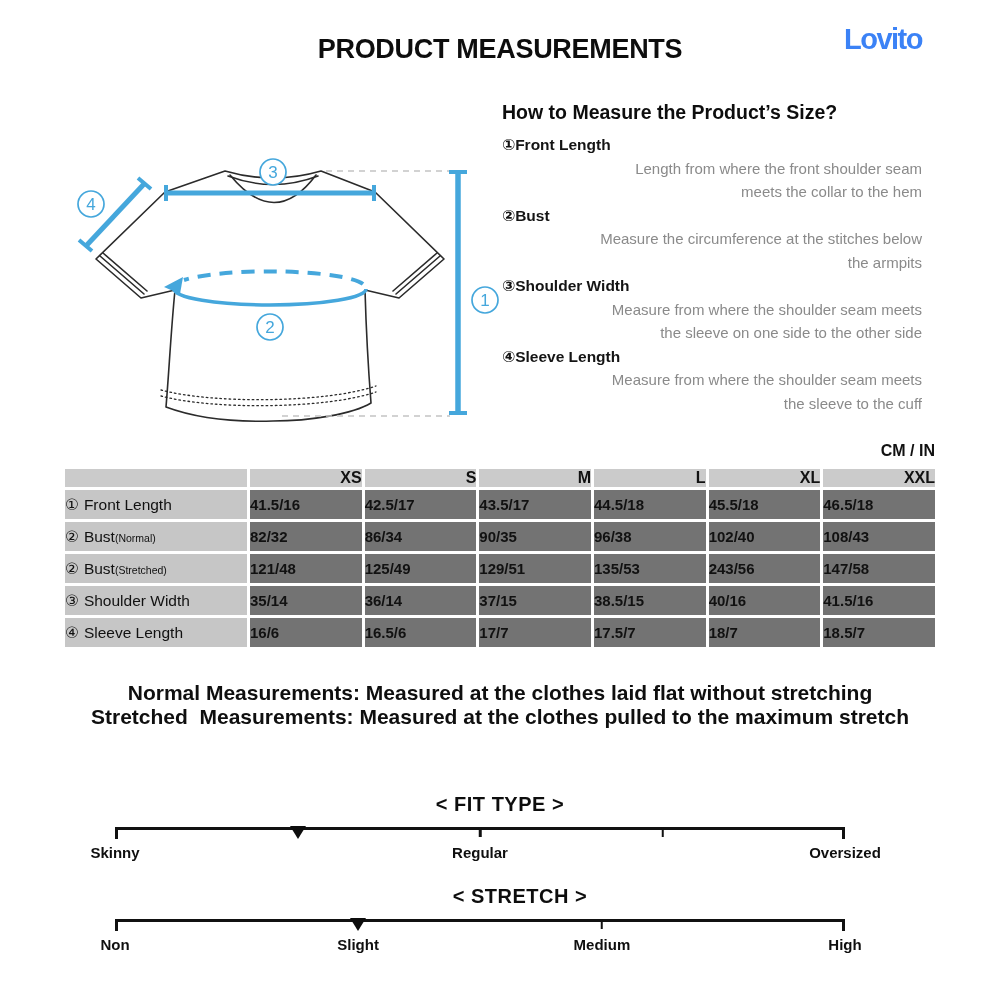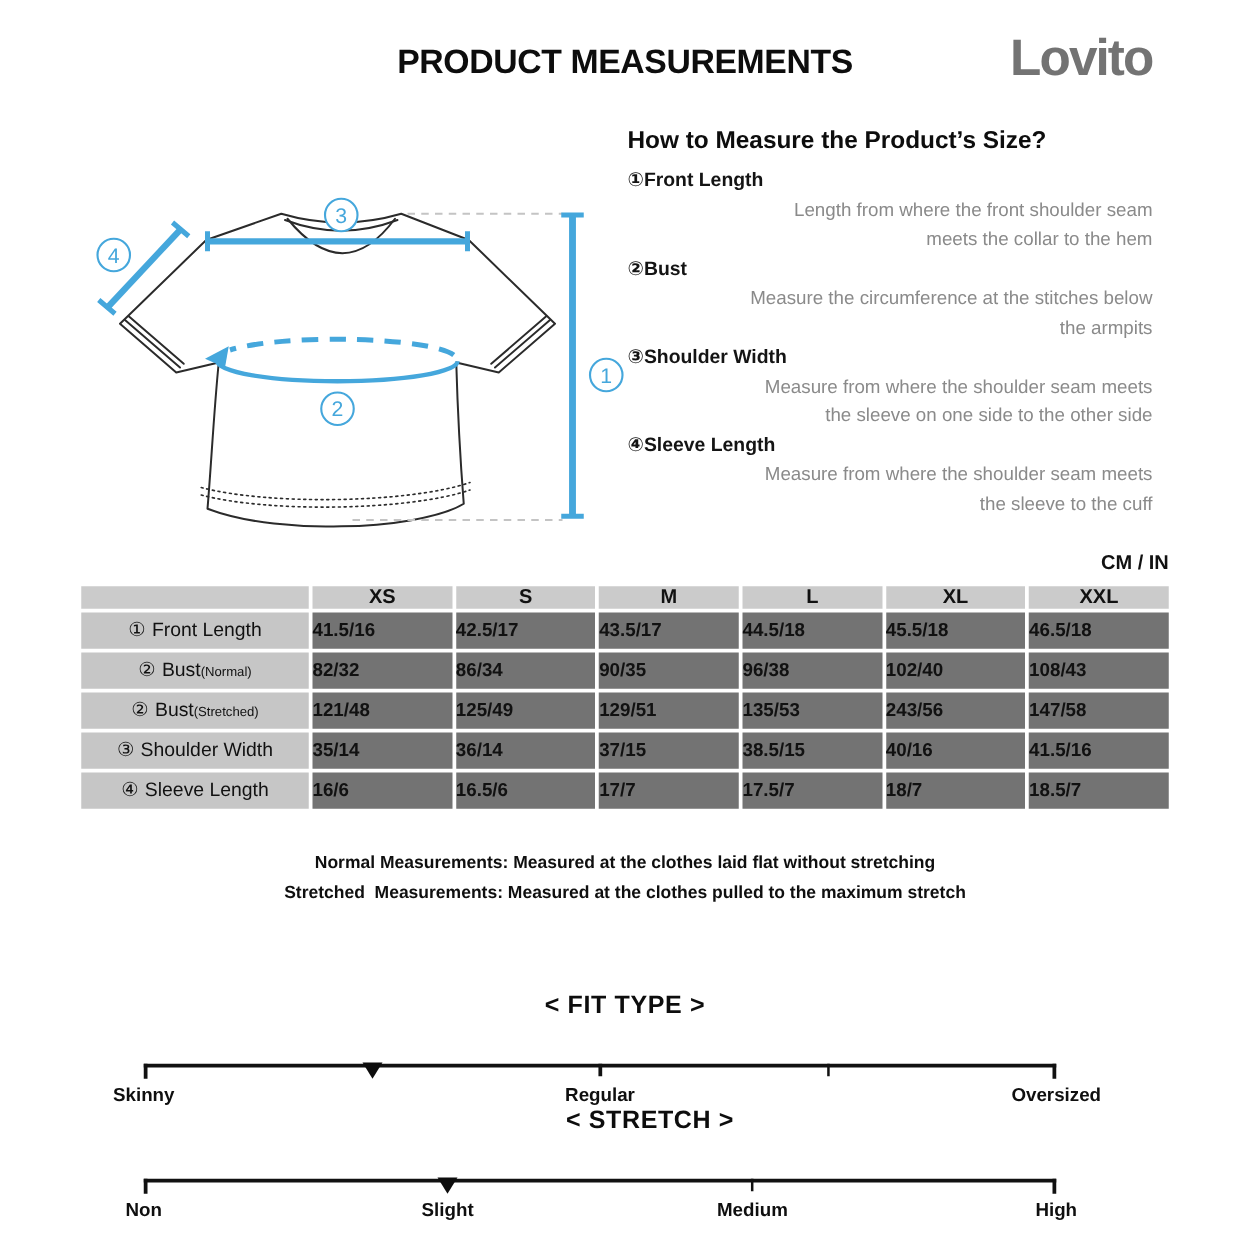--- a/index.html
+++ b/index.html
@@ -21,24 +21,24 @@
     text-align: center;
     font-size: 27px;
     font-weight: bold;
     letter-spacing: -0.3px;
     color: #0d0d0d;
   }
   .brand-logo {
     position: absolute;
     top: 23px;
     right: 78px;
-    font-size: 41px;
+    font-size: 29px;
     font-weight: bold;
     letter-spacing: -1.5px;
-    color: #737373;
+    color: #3b82f6;
   }
   
   .diagram-svg { position: absolute; left: 58px; top: 140px; }
   
   .howto {
     position: absolute;
     left: 502px;
     top: 101px;
     width: 420px;
   }
@@ -75,43 +75,43 @@
     width: 876px;
     border-collapse: separate;
     border-spacing: 3px;
     table-layout: fixed;
   }
   .size-table th {
     background: #cbcbcb;
     height: 17px;
     font-size: 16px;
     font-weight: bold;
-    text-align: center;
+    text-align: right;
   }
   .size-table td { height: 29px; }
   .size-table td.row-label {
     background: #c6c6c6;
     font-size: 15.5px;
     font-weight: normal;
-    text-align: center;
+    text-align: left;
     white-space: nowrap;
   }
   .size-table td.val {
     background: #737373;
     font-size: 15px;
     font-weight: bold;
   }
   .row-num { margin-right: 5px; }
   .row-suffix { font-size: 10.5px; }
   
   .note {
     position: absolute;
     left: 0; right: 0;
     text-align: center;
-    font-size: 14px;
+    font-size: 21px;
     font-weight: bold;
     color: #0f0f0f;
     white-space: pre-wrap;
   }
   .note-1 { top: 681px; }
   .note-2 { top: 705px; }
   .note-disclaimer { top: 739px; font-size: 13.5px; }
   
   .scale-title {
     position: absolute;
@@ -122,21 +122,20 @@
     letter-spacing: 0.5px;
     color: #0d0d0d;
   }
   .scale-title-fit { top: 793px; }
   .scale-title-stretch { top: 885px; margin-left: 40px; }
   .scale {
     position: absolute;
     left: 115px;
     width: 730px;
     height: 45px;
-    margin-top: 24px;
   }
   .scale-fit { top: 827px; }
   .scale-stretch { top: 919px; }
   .scale-line {
     position: absolute;
     left: 0; right: 0; top: 0;
     height: 3px;
     background: #111;
   }
   .cap {

